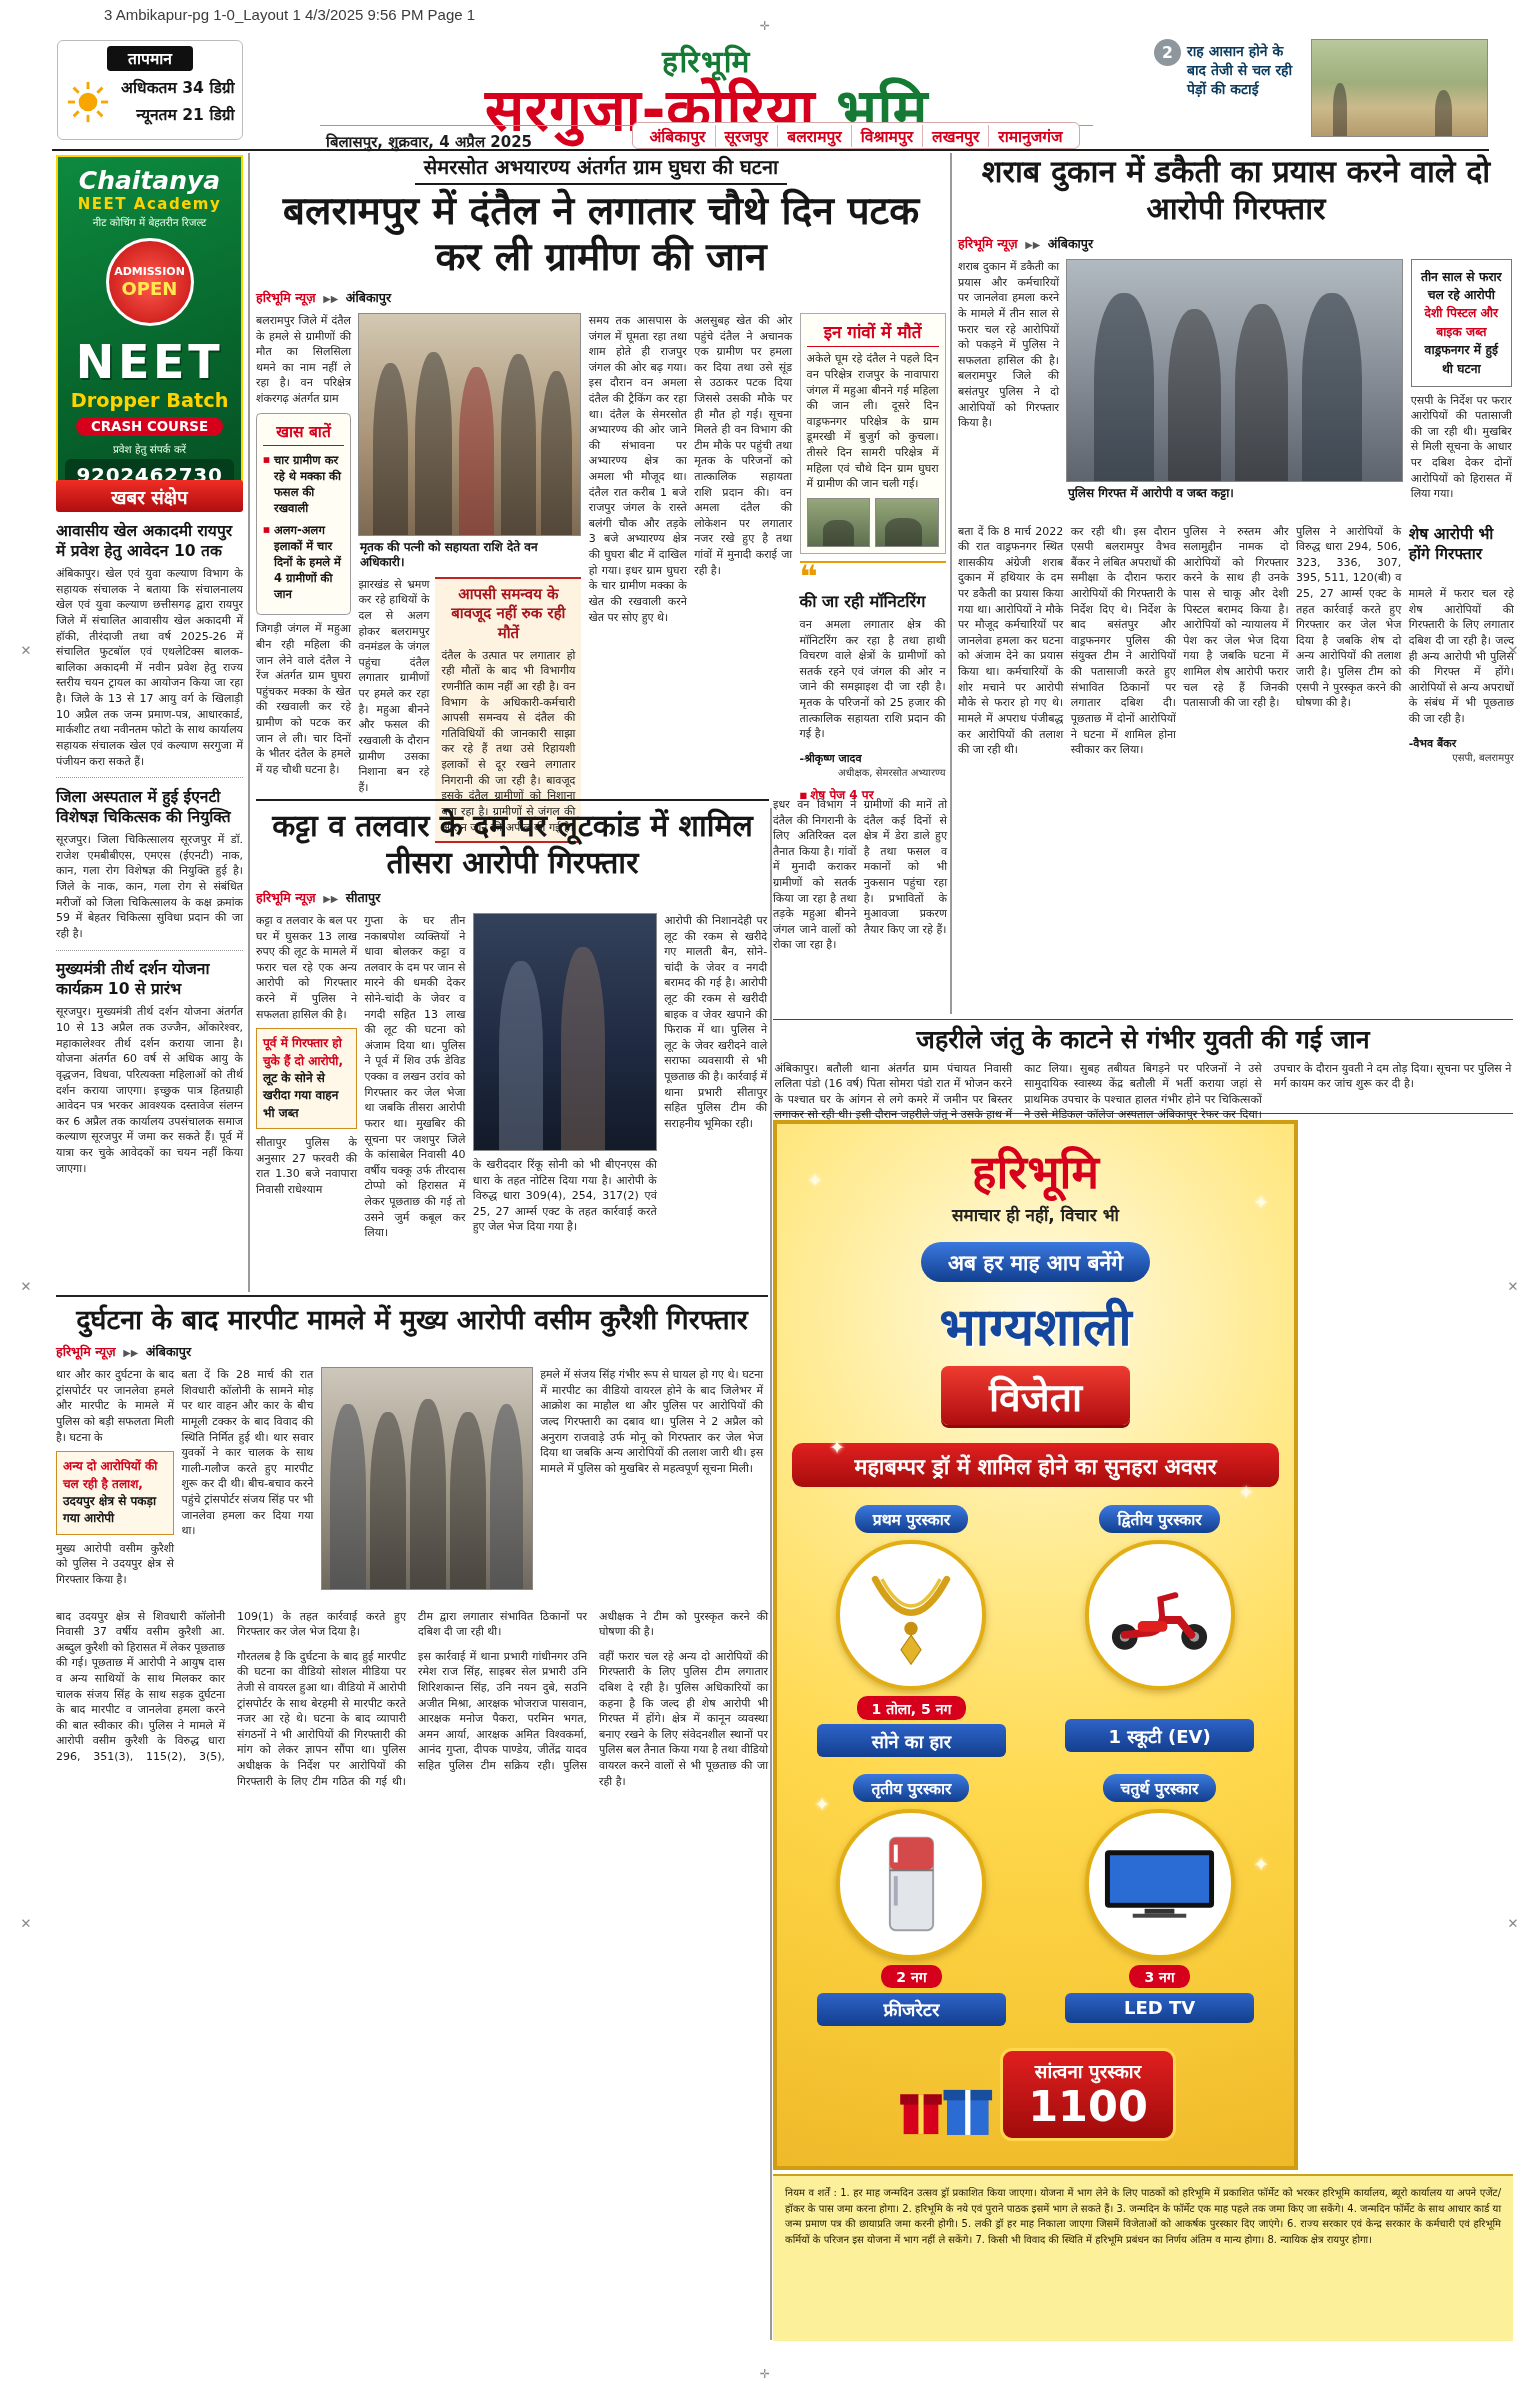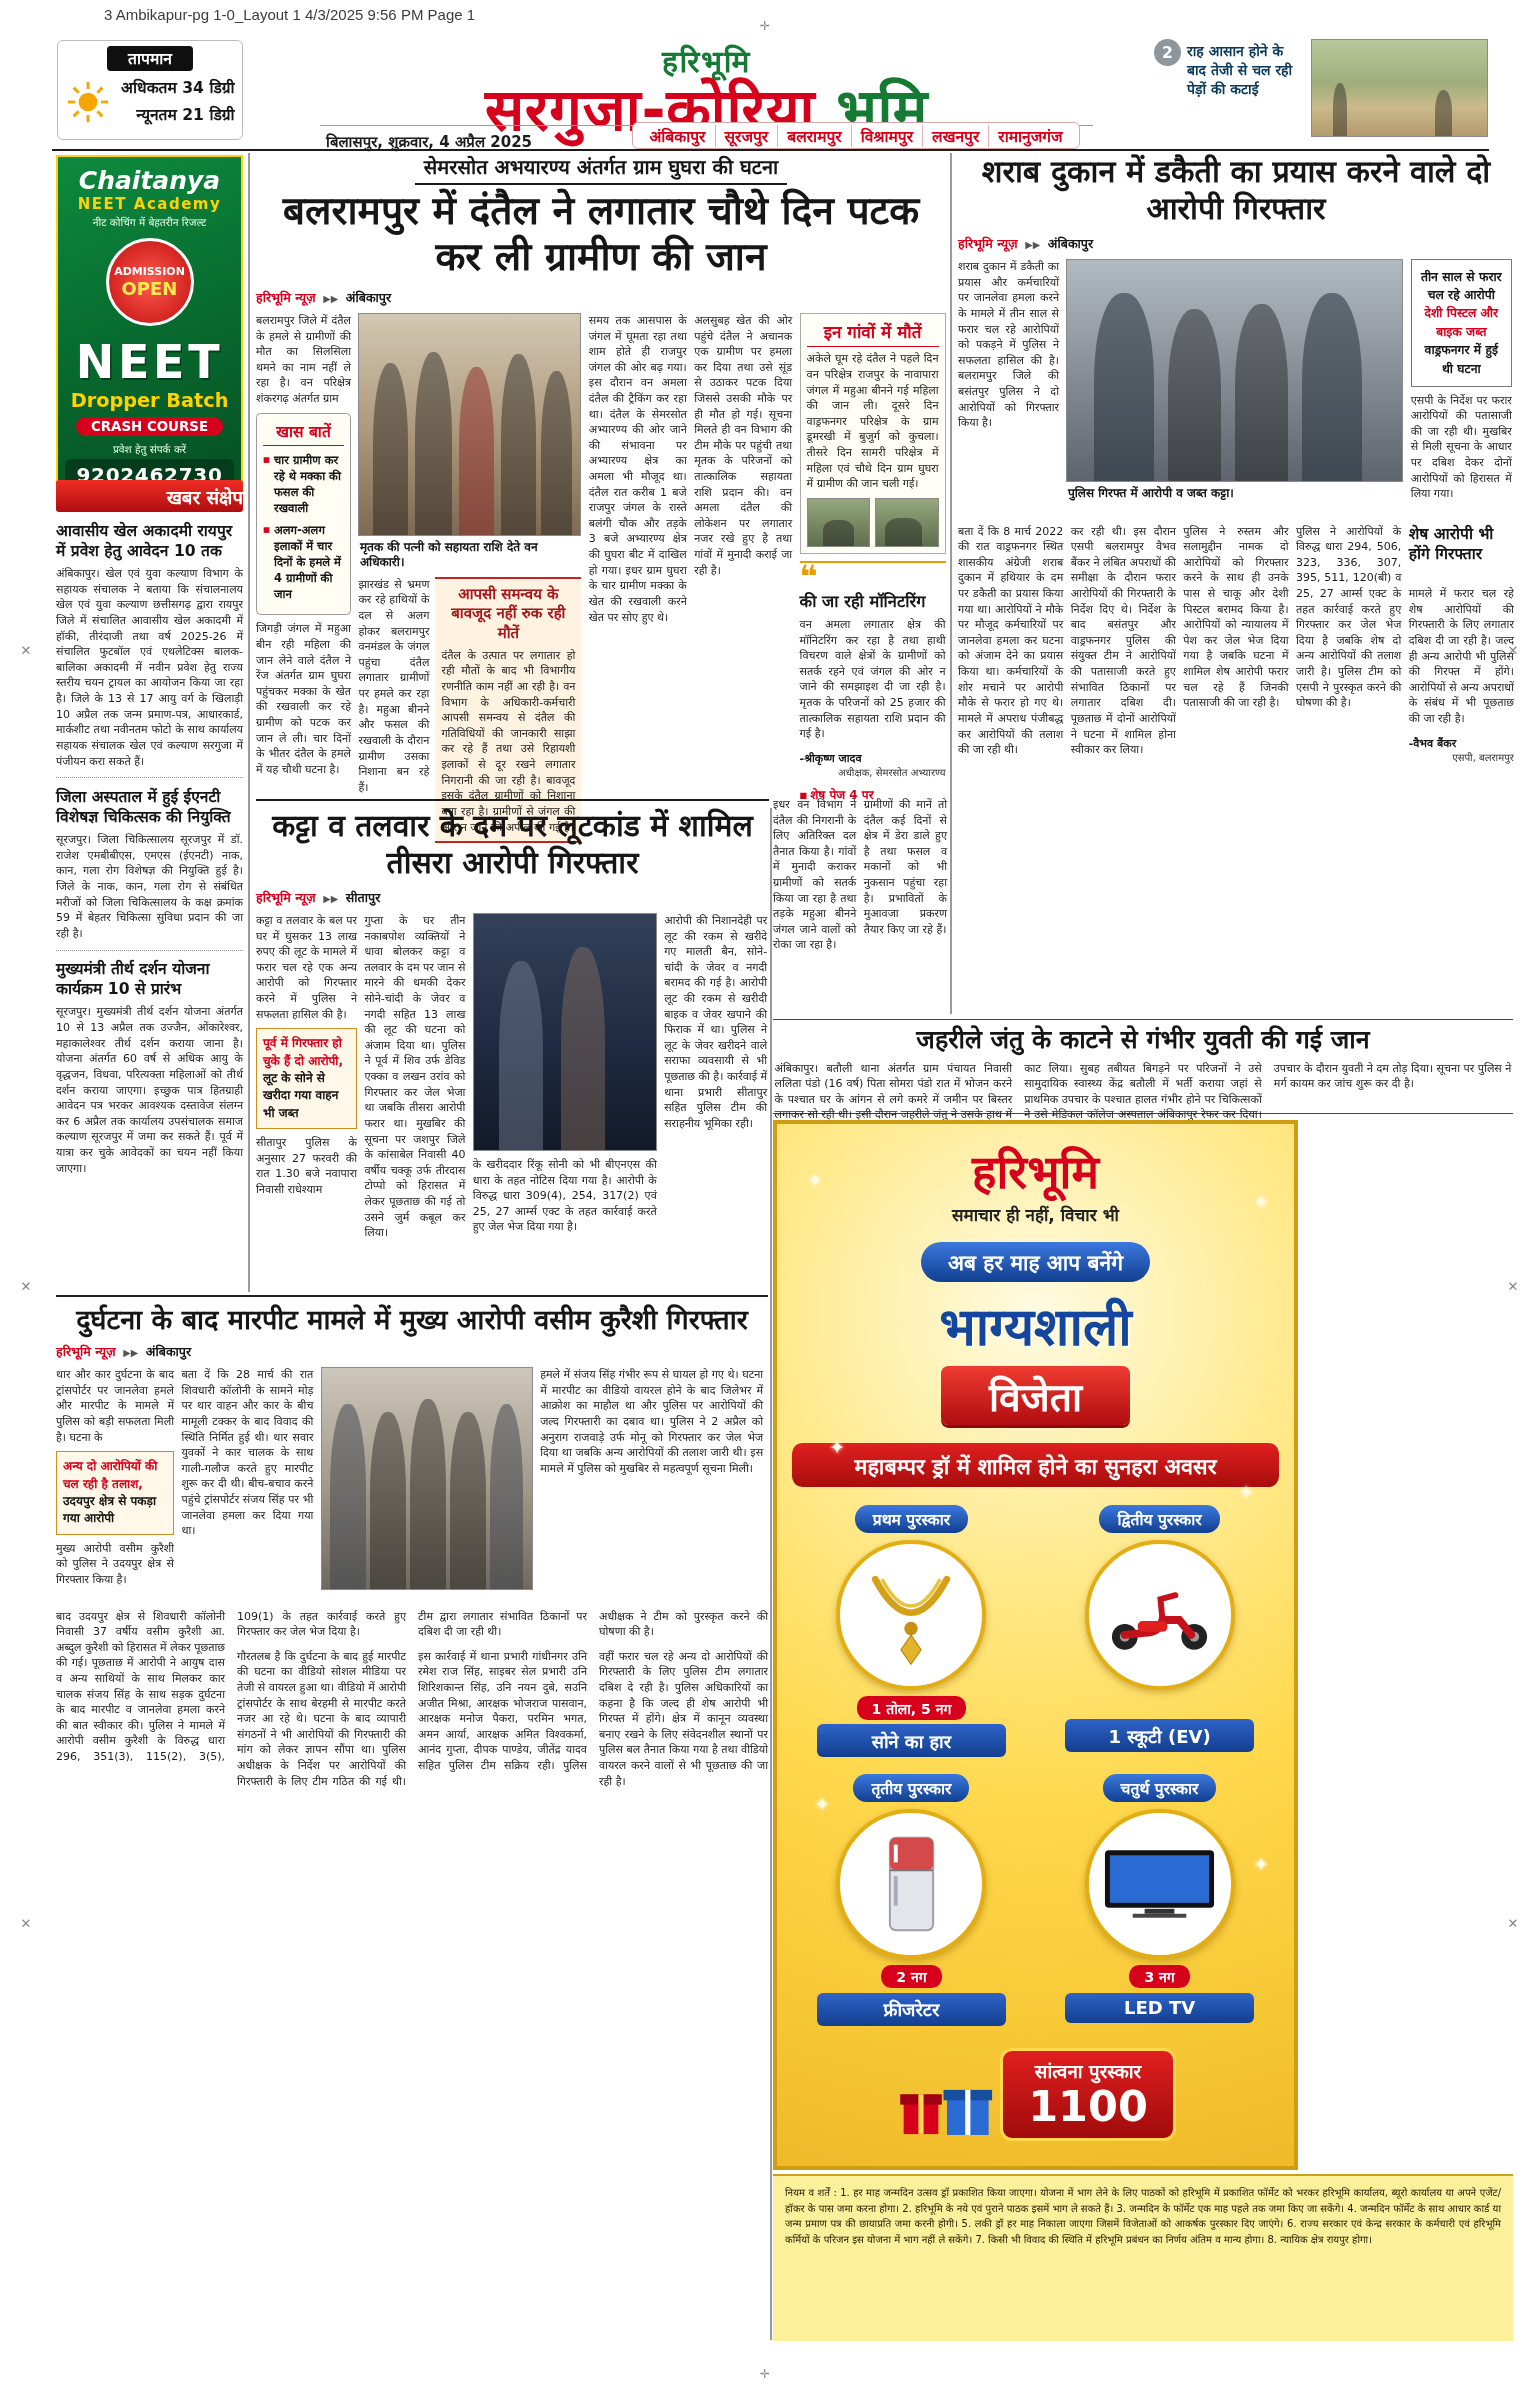--- a/index.html
+++ b/index.html
@@ -75,21 +75,21 @@
 .quote-glyph{color:#e89c00;font-size:31px;line-height:.7;font-weight:bold}
 .quote-title{font-size:16.4px;font-weight:bold;margin:1.5px 0 4.5px}
 .fact-box{border:1.5px solid #777;padding:7.4px 6px;background:#fff;margin-bottom:6px}
 .fact-line{font-weight:bold;font-size:12.3px;line-height:1.5;text-align:center}
 .fact-red{color:#d6001c}
 .side-box{border:1.5px solid #d08c1e;background:#fff8e8;padding:6px;margin:6px 0}
 .side-box-text{font-weight:bold;font-size:12px;line-height:1.45}
 .side-red{color:#d6001c}
 
 
-.briefs-head{background:linear-gradient(180deg,#ef2d24,#b00d10);color:#fff;font-size:18.6px;font-weight:bold;text-align:right;padding:3.7px 0;border-radius:3px}
+.briefs-head{background:linear-gradient(180deg,#ef2d24,#b00d10);color:#fff;font-size:18.6px;font-weight:bold;text-align:center;padding:3.7px 0;border-radius:3px}
 .brief{padding:8.2px 0;border-bottom:1.5px dotted #999}
 .brief:last-child{border-bottom:none}
 .brief-headline{font-size:15.6px;font-weight:bold;line-height:1.32;margin-bottom:4.5px}
 
 
 .neet{background:linear-gradient(160deg,#0d8a3f,#07652c 60%,#064f23);border:2.2px solid #ffd200;color:#fff;padding:9px 7.4px;text-align:center;display:flex;flex-direction:column;justify-content:space-between}
 .neet-brand{font-size:25px;font-style:italic;font-weight:bold}
 .neet-brand-sub{font-size:15px;color:#ffd200;font-weight:bold;letter-spacing:1.5px}
 .neet-tag{font-size:10.4px;color:#eaffea;margin-top:2.2px}
 .adm{margin:6px auto;width:88px;height:88px;border-radius:50%;background:radial-gradient(#ff5a4e,#c00d0d);border:3px solid #fff;display:flex;flex-direction:column;align-items:center;justify-content:center;font-weight:bold}

